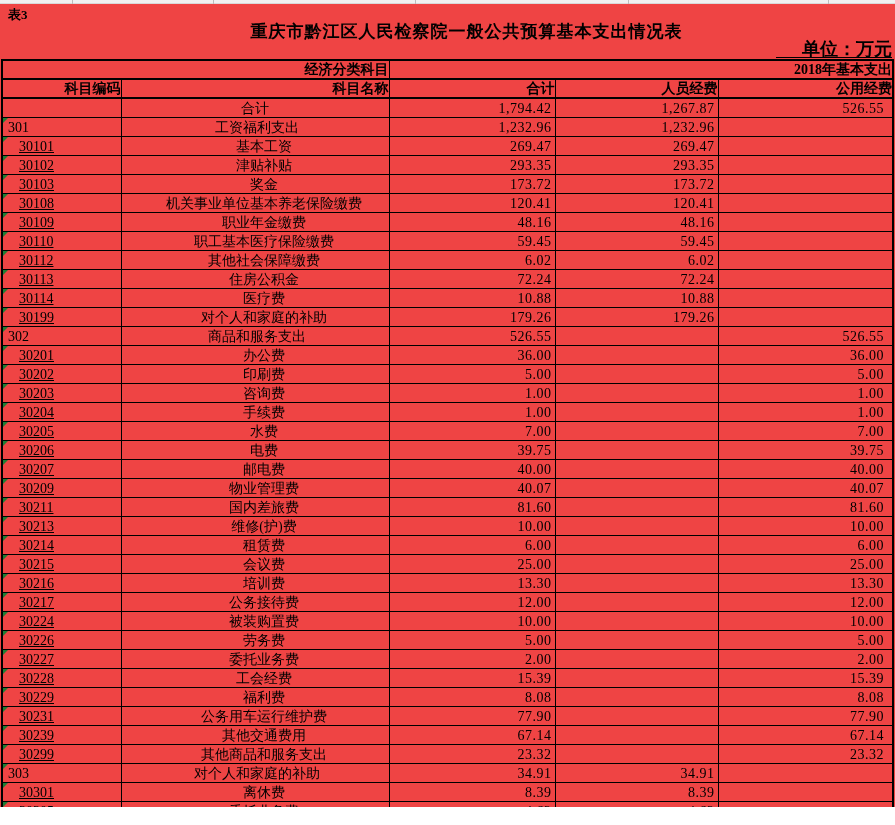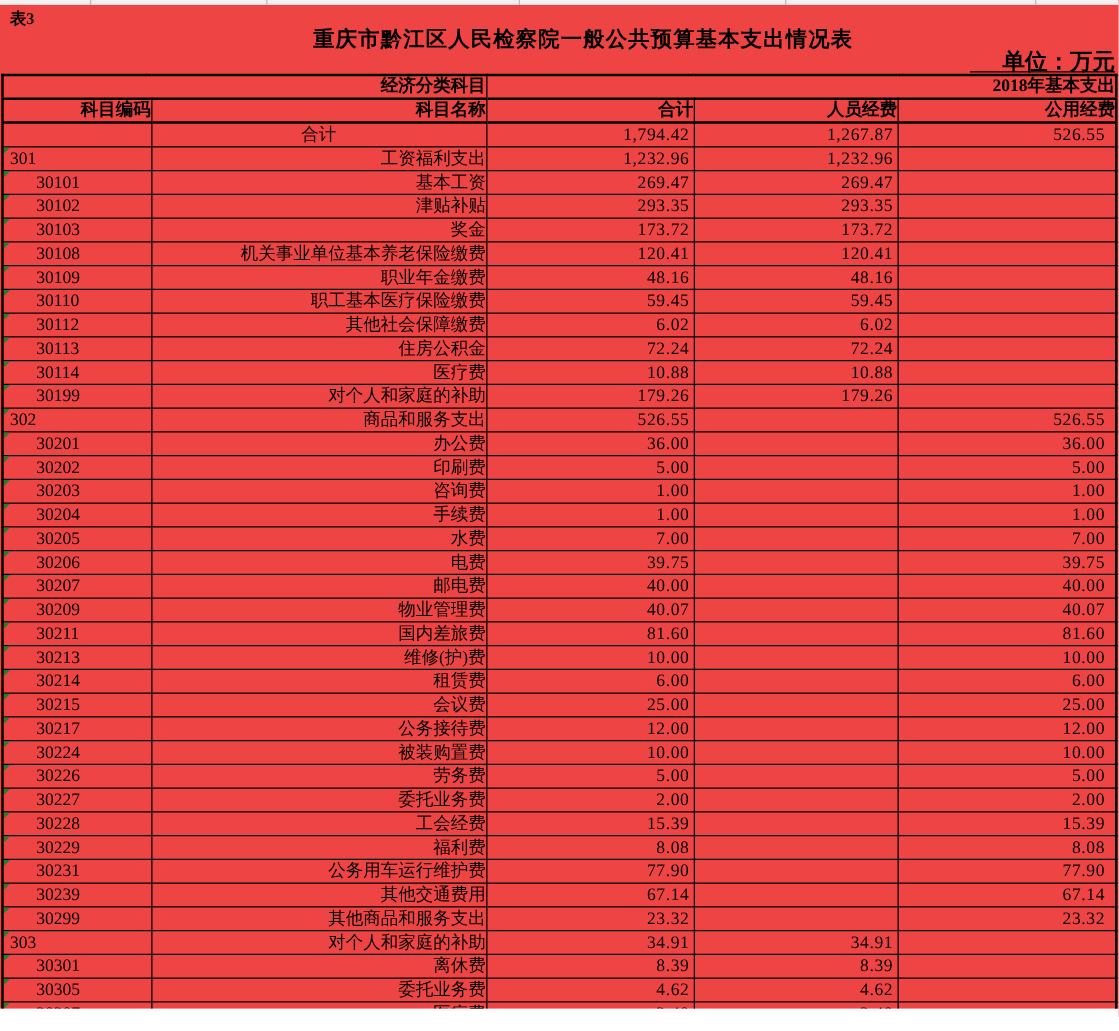--- a/index.html
+++ b/index.html
@@ -11,22 +11,22 @@
   .tag{position:absolute;top:6px;left:8px;font-size:13px;font-weight:bold;}
   .title{position:absolute;top:20px;left:0;width:885px;text-align:center;font-size:17px;font-weight:bold;letter-spacing:1px;padding-left:24px;}
   .unit{position:absolute;top:41px;right:3px;width:116px;height:16px;line-height:16px;font-size:18px;font-weight:bold;
         text-align:right;border-bottom:1px solid #000;}
   table.budget{position:absolute;top:59px;left:1px;width:891px;border-collapse:collapse;table-layout:fixed;
                border:2px solid #000;}
   th,td{border:1px solid #000;padding:0;margin:0;vertical-align:bottom;height:18px;line-height:16px;
         font-size:14px;white-space:nowrap;overflow:hidden;}
   thead th{font-weight:bold;text-align:right;border-bottom:2px solid #000;height:17px;}
   td.code{text-align:left;padding-left:5px;position:relative;}
-  td.code.l1{padding-left:26px;}
-  td.name{text-align:right;padding-left:4px;}
+  td.code.l1{padding-left:16px;text-decoration:underline;}
+  td.name{text-align:center;padding-left:4px;}
   td.name.l1{padding-left:18px;}
   td.name.center{text-align:center;padding-left:0;}
   td.num{text-align:right;padding-right:3px;letter-spacing:0.5px;font-variant-numeric:tabular-nums;}
   td.num.public{padding-right:8px;}
   .tri{position:absolute;left:0;top:0;width:0;height:0;border-top:5px solid #1e7e34;border-right:5px solid transparent;}
 </style>
 </head>
 <body>
 
 <div class="screen">
@@ -234,20 +234,27 @@
           <td class="num public">6.00</td>
         </tr>
         <tr>
           <td class="code l1"><i class="tri"></i>30215</td>
           <td class="name l1">会议费</td>
           <td class="num total">25.00</td>
           <td class="num personnel"></td>
           <td class="num public">25.00</td>
         </tr>
         <tr>
+          <td class="code l1"><i class="tri"></i>30216</td>
+          <td class="name l1">培训费</td>
+          <td class="num total">13.30</td>
+          <td class="num personnel"></td>
+          <td class="num public">13.30</td>
+        </tr>
+        <tr>
           <td class="code l1"><i class="tri"></i>30217</td>
           <td class="name l1">公务接待费</td>
           <td class="num total">12.00</td>
           <td class="num personnel"></td>
           <td class="num public">12.00</td>
         </tr>
         <tr>
           <td class="code l1"><i class="tri"></i>30224</td>
           <td class="name l1">被装购置费</td>
           <td class="num total">10.00</td>

